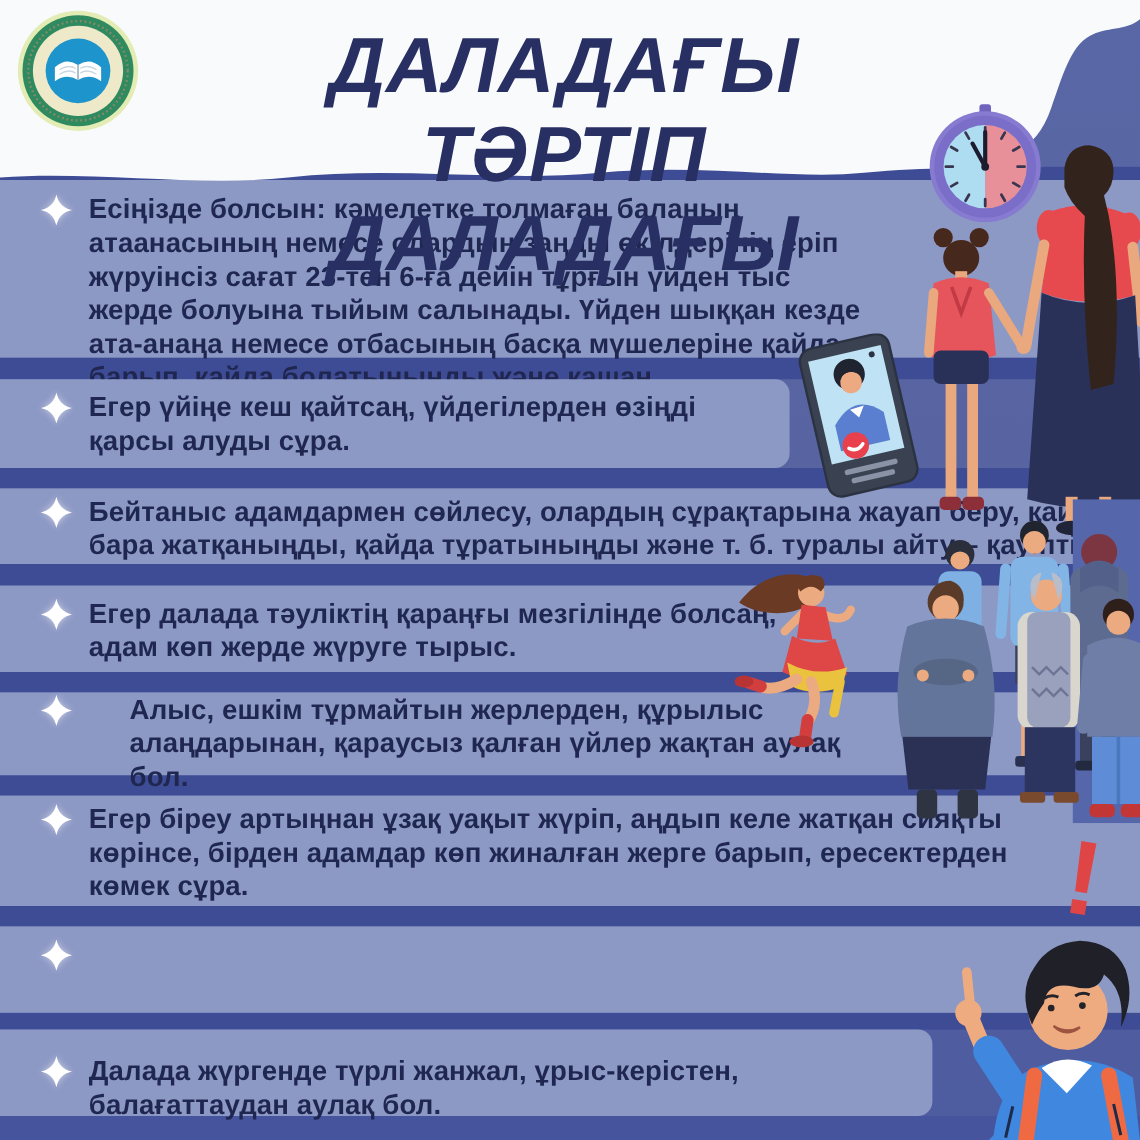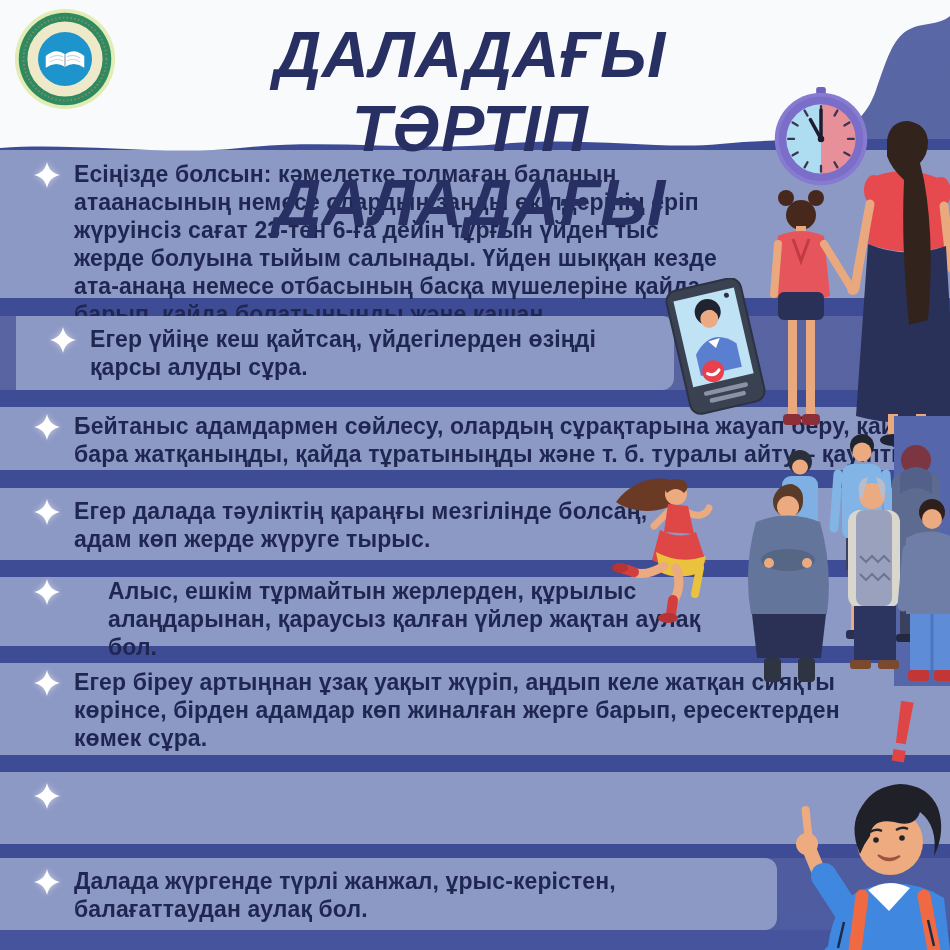--- a/index.html
+++ b/index.html
@@ -25,27 +25,27 @@
     display:flex;align-items:flex-start;box-sizing:border-box;
     padding-left:34px;
   }
   .band .star{flex:0 0 auto;width:26px;height:26px;margin-right:14px;
     filter:drop-shadow(0 0 3px rgba(255,255,255,.55));}
   .rule-text{
     margin:0;font-size:23px;font-weight:700;color:#1f2750;line-height:28px;
     letter-spacing:.1px;
   }
   .b1{top:150px;height:148px;padding-top:10px;} .b1 .rule-text{max-width:648px;}
-  .b2{top:316px;height:74px;padding-top:9px;width:658px;border-radius:0 12px 12px 0;margin-left:16px;} .b2 .rule-text{max-width:560px;}
+  .b2{top:316px;height:74px;padding-top:9px;width:658px;border-radius:0 12px 12px 0;} .b2 .rule-text{max-width:560px;}
   .b3{top:407px;height:63px;padding-top:5px;} .b3 .rule-text{max-width:852px;}
   .b4{top:488px;height:72px;padding-top:9px;} .b4 .rule-text{max-width:600px;}
   .b5{top:577px;height:69px;padding-top:0;gap:34px;} .b5 .rule-text{max-width:620px;}
   .b6{top:663px;height:92px;padding-top:5px;} .b6 .rule-text{max-width:822px;}
   .b7{top:772px;height:72px;padding-top:9px;} .b7 .rule-text{max-width:790px;}
-  .b8{top:858px;height:72px;padding-top:9px;width:777px;border-radius:0 12px 12px 0;} .b8 .rule-text{max-width:545px;}
+  .b8{top:858px;height:72px;padding-top:20px;width:777px;border-radius:0 12px 12px 0;} .b8 .rule-text{max-width:545px;}
   .band .star{margin-top:2px;}
   
   .header-wave{position:absolute;top:0;left:0;z-index:3;}
   .title{
     position:absolute;top:18px;left:170px;width:600px;z-index:5;
     text-align:center;color:#272f63;font-weight:800;font-style:italic;
     font-size:65px;line-height:1.14;letter-spacing:.5px;
   }
   .logo{position:absolute;top:6px;left:12px;z-index:5;}
   

